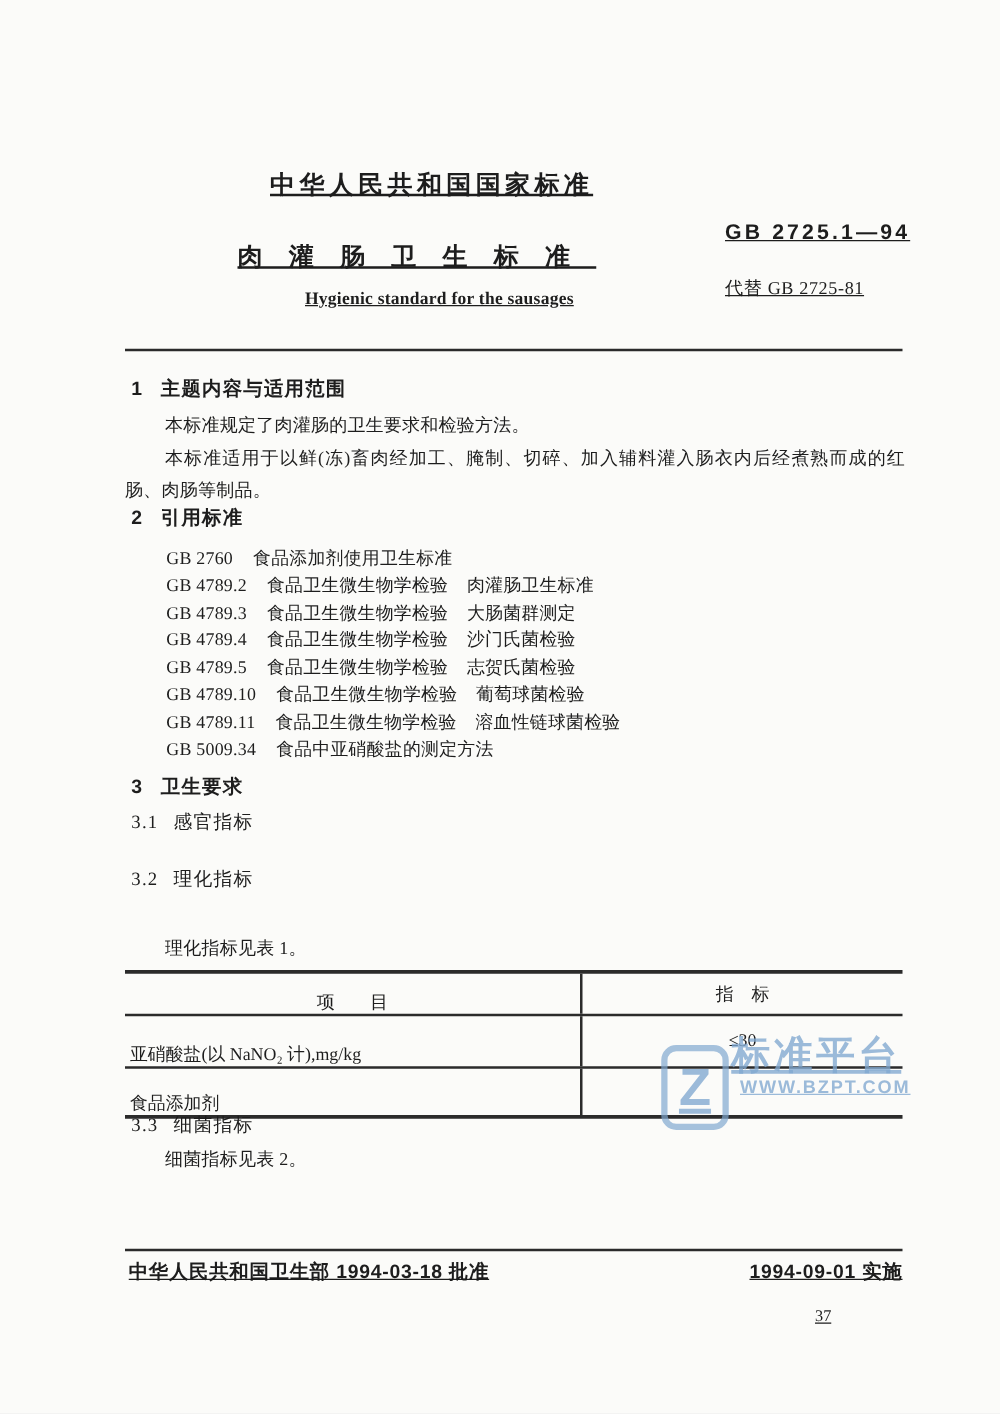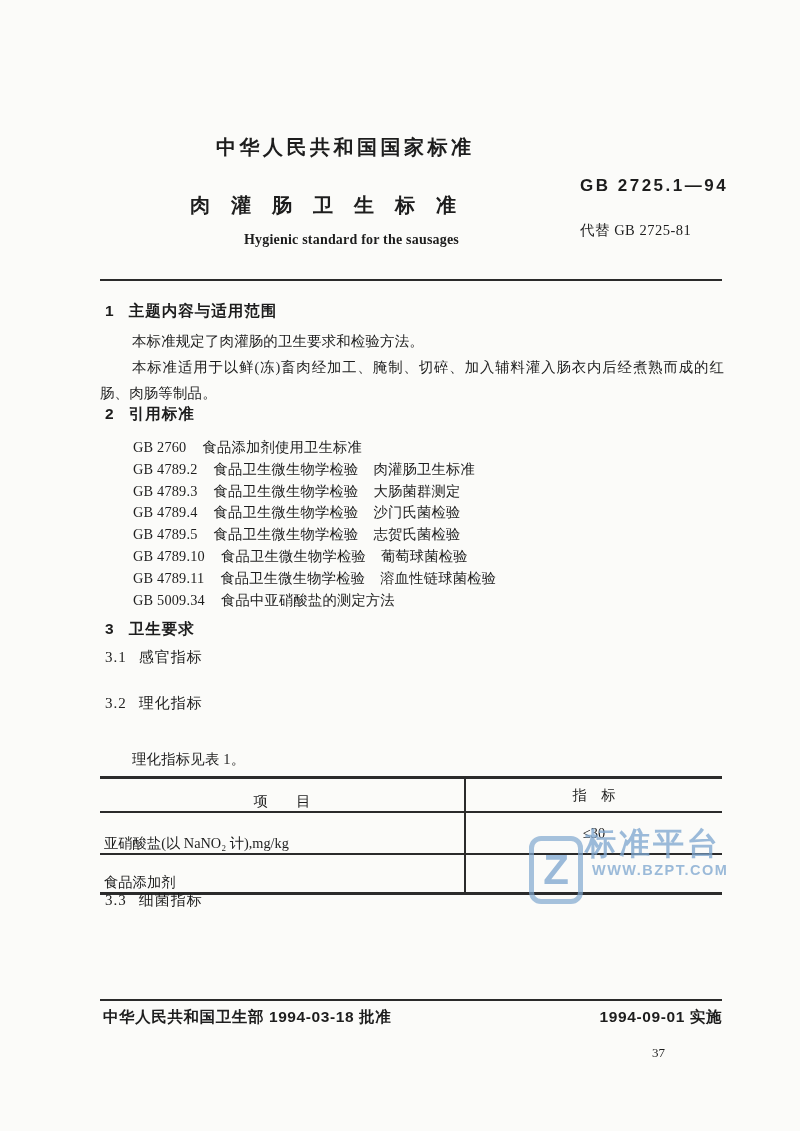--- a/index.html
+++ b/index.html
@@ -6,21 +6,21 @@
   .page {
     position: relative;
     width: 800px;
     height: 1131px;
     margin: 0 auto;
     background: #fbfbf9;
     color: #1d1d1d;
     font-family: "Liberation Serif", "DejaVu Serif", serif;
     overflow: hidden;
   }
-  .abs { position: absolute; white-space: nowrap; }
+  .abs { position: absolute; white-space: nowrap; text-decoration: underline; }
 
   
   .natl-std {
     top: 134px; left: 216px;
     font-family: "Liberation Sans", "DejaVu Sans", sans-serif;
     font-weight: bold; font-size: 20px; letter-spacing: 3.5px;
   }
   .std-no {
     top: 176px; left: 580px;
     font-family: "Liberation Sans", "DejaVu Sans", sans-serif;
@@ -216,20 +216,23 @@
     <div class="tr r2">
       <div class="td-l">
           <span>食品添加剂</span>
         </div>
     </div>
   </div>
 
   <div class="h-sub h-s33">
     <span class="no">3.3</span><span>细菌指标</span>
   </div>
+  <div class="body-block s33-para">
+    <p>细菌指标见表 2。</p>
+  </div>
 
   <div class="rule rule-bottom"></div>
   <div class="abs footer-approve">中华人民共和国卫生部 1994-03-18 批准</div>
   <div class="abs footer-impl">1994-09-01 实施</div>
   <div class="abs page-no">37</div>
 
   <div class="abs wm wm-logo">Z</div>
   <div class="abs wm wm-brand">标准平台</div>
   <div class="abs wm wm-url">WWW.BZPT.COM</div>
 

